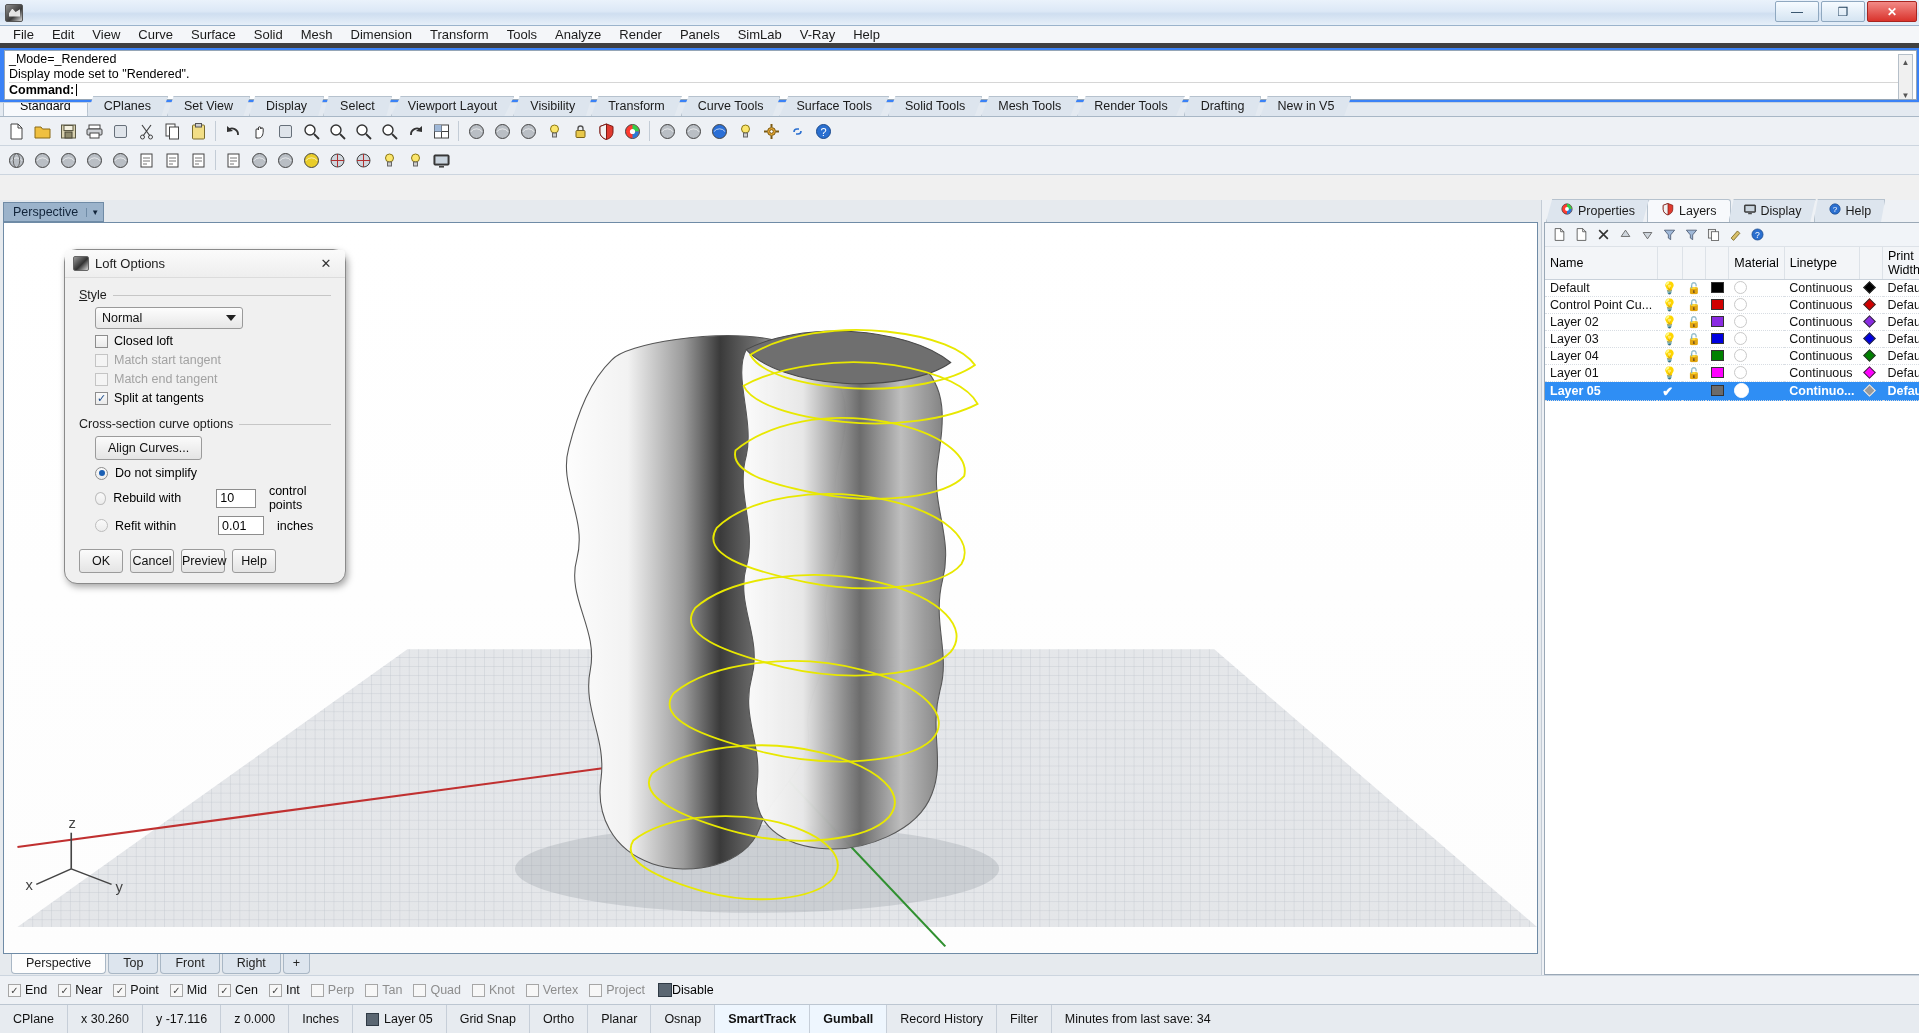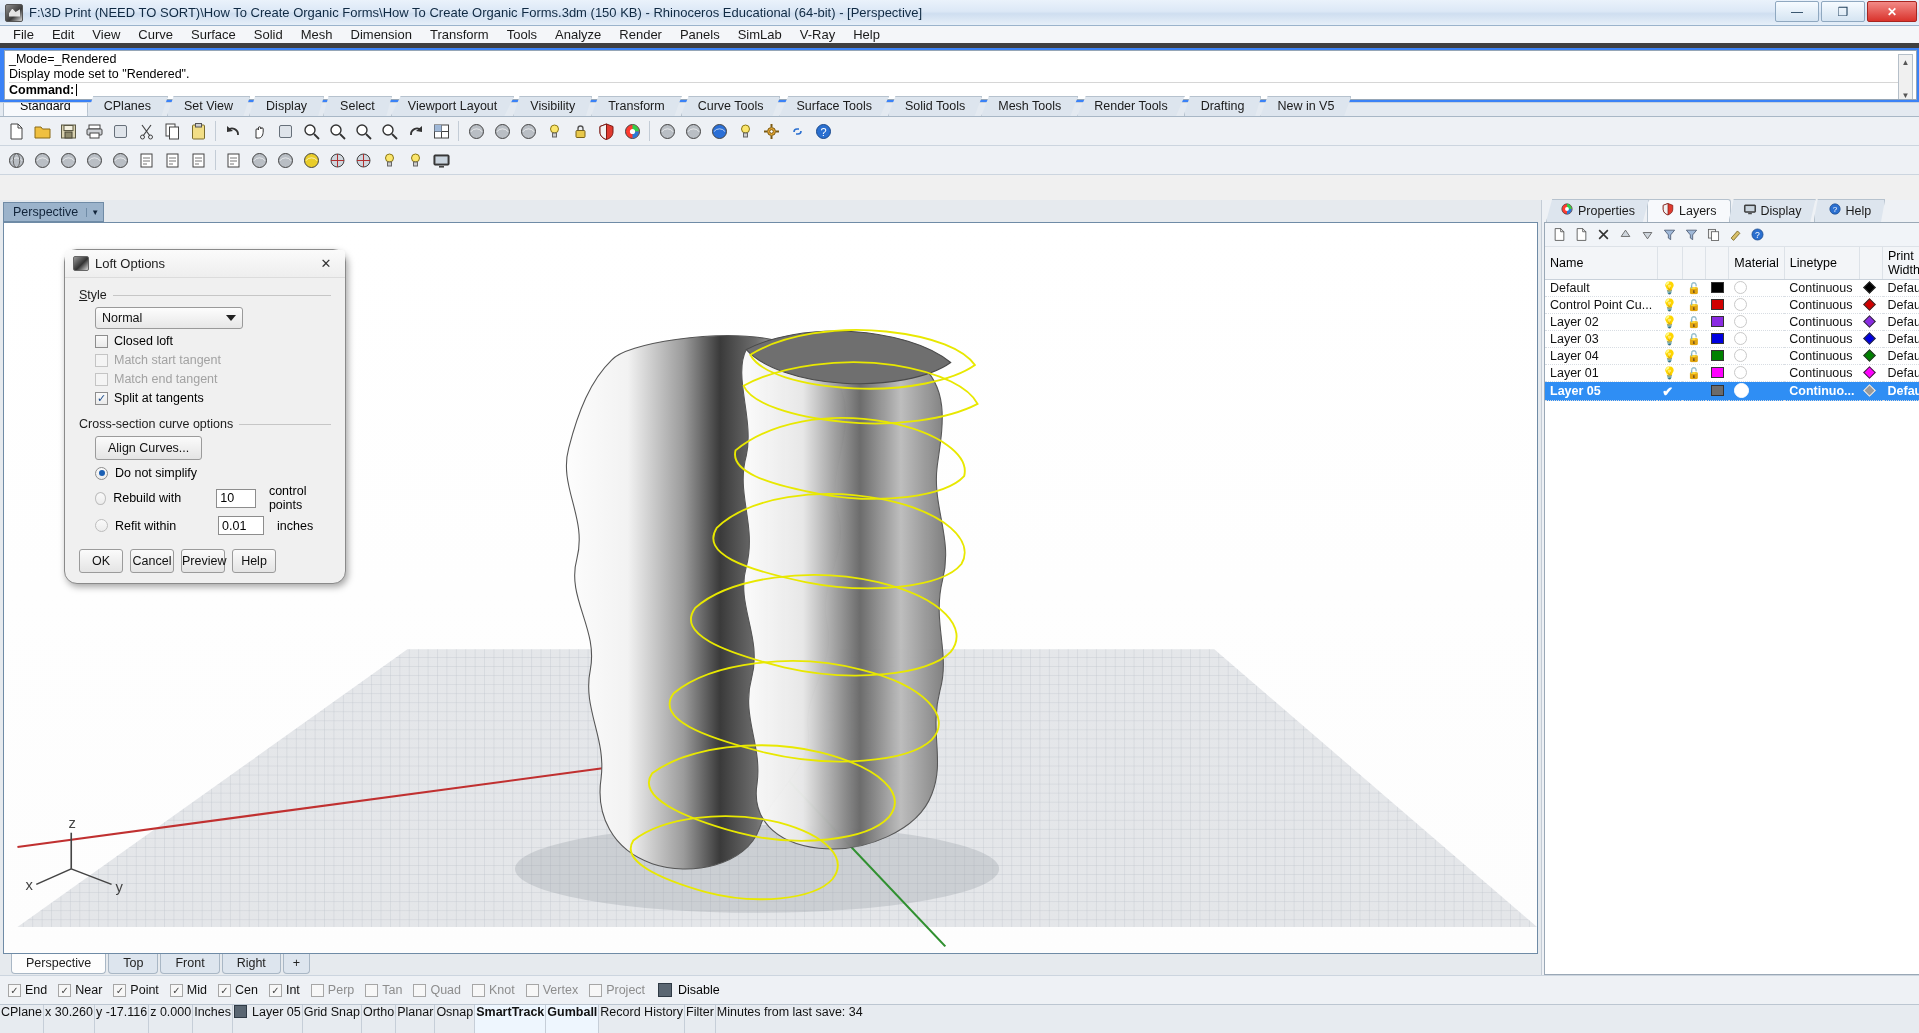--- a/index.html
+++ b/index.html
@@ -256,45 +256,44 @@
     position: absolute; left: 0; right: 0; bottom: 29px; height: 29px;
     background: #eef1f5; border-top: 1px solid #ccd5df;
     display: flex; align-items: center; padding-left: 6px; gap: 3px;
   }
   .osnap { display: flex; align-items: center; gap: 4px; padding: 2px 6px 2px 2px; font-size: 12.5px; color: #111; }
   .osnap .cbox2 {
     width: 13px; height: 13px; border: 1px solid #a6a6a6; background: #f7f7f7;
     display: flex; align-items: center; justify-content: center; font-size: 10px; color: #444;
   }
   .osnap.dim { color: #8d8d8d; }
-  .disablebox { display: flex; align-items: flex-end; gap: 6px; margin-left: 4px; font-size: 12.5px; }
+  .disablebox { display: flex; align-items: flex-end; gap: 0; margin-left: 4px; font-size: 12.5px; }
   .disableswatch { width: 14px; height: 14px; background: #5a6672; border: 1px solid #2f3a45; }
 
   
   .statusbar {
     position: absolute; left: 0; right: 0; bottom: 0; height: 29px;
     background: #e7ebf0; border-top: 1px solid #bcc6d1;
     display: flex; align-items: stretch; font-size: 12.5px;
   }
   .scell {
-    display: flex; align-items: flex-start; padding: 0 1px;
+    display: flex; align-items: center; padding: 0 13px;
     border-right: 1px solid #c6ced8; color: #111; white-space: nowrap;
   }
   .scell.hi { background: #eef6fe; font-weight: bold; }
   .scell.grow { flex: 1 1 auto; border-right: none; }
   .scell .lswatch { width: 13px; height: 13px; background: #5a6672; border: 1px solid #2f3a45; margin-right: 5px; }
 </style>
 </head>
 <body>
 
 <div id="app">
 
   <div class="titlebar">
     <div class="tb-icon"></div>
-    <div class="tb-title">F:\3D Print (NEED TO SORT)\How To Create Organic Forms\How To Create Organic Forms.3dm (150 KB) - Rhinoceros Educational (64-bit) - [Perspective]</div>
     <div class="win-buttons">
       <div class="win-btn">—</div>
       <div class="win-btn">❐</div>
       <div class="win-btn close">✕</div>
     </div>
   </div>
 
   <div class="menubar" id="menubar">
       <div class="menu-item">File</div>
       <div class="menu-item">Edit</div>

